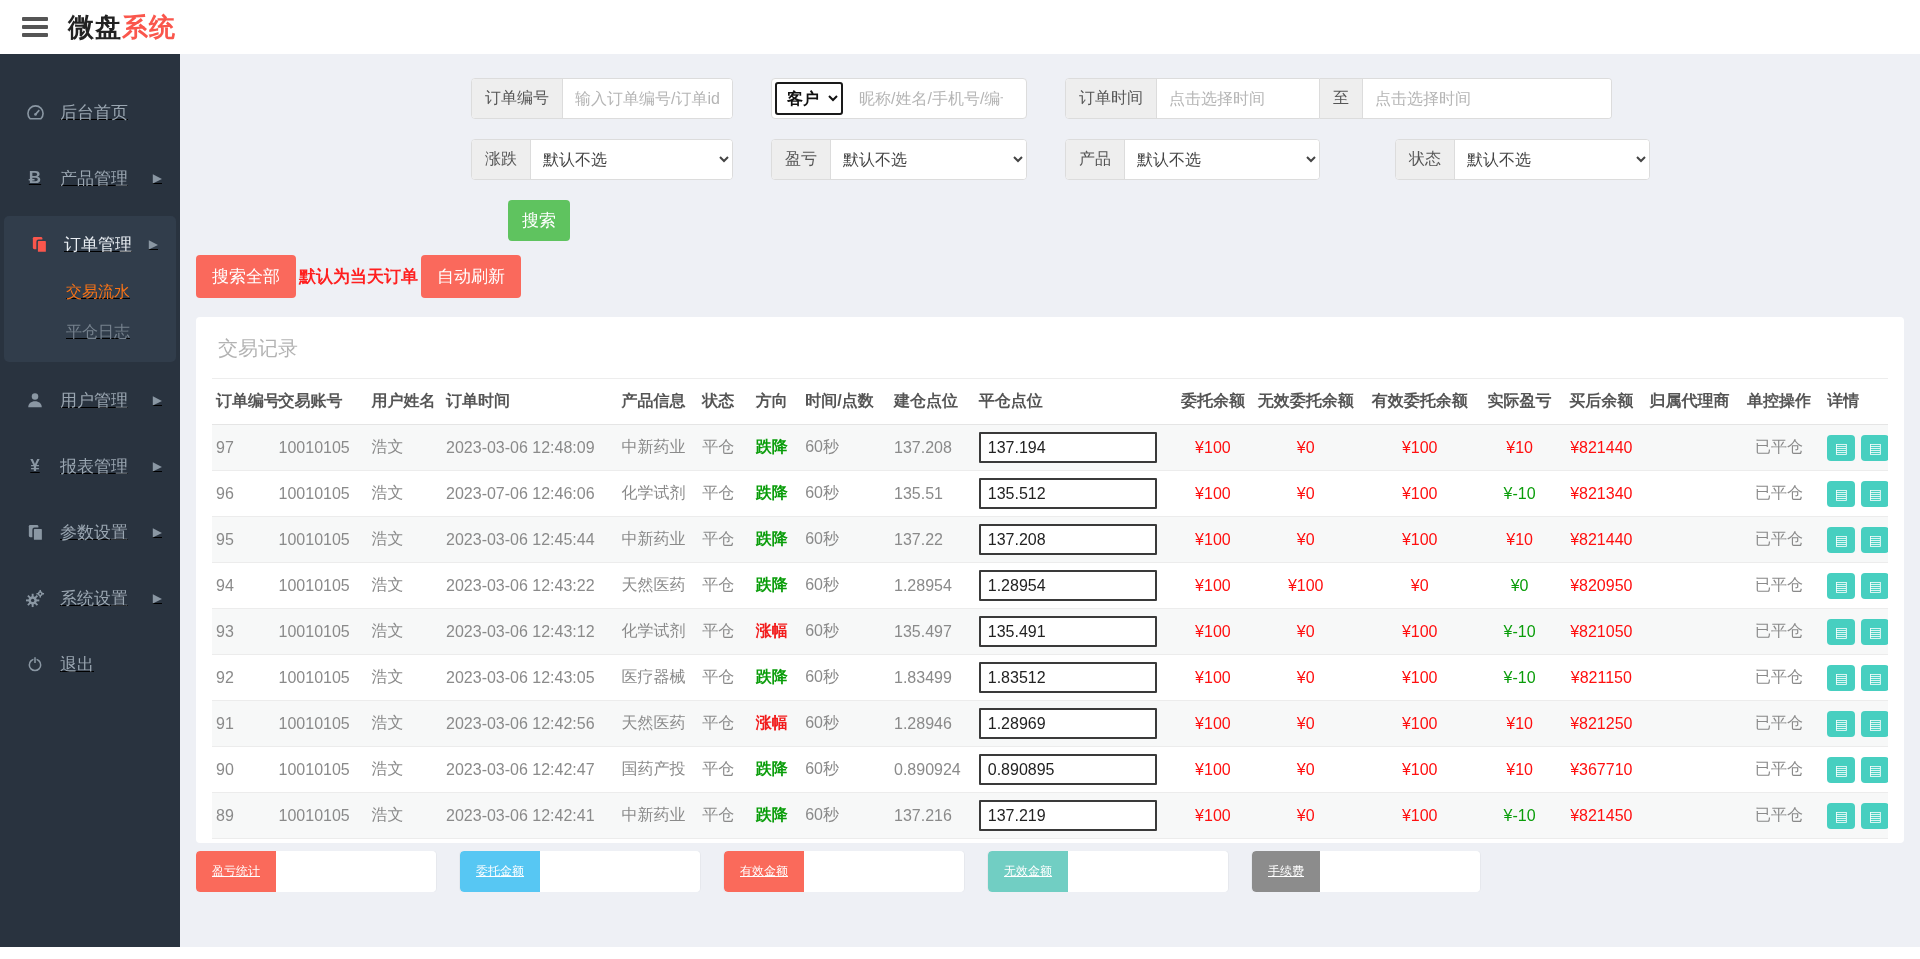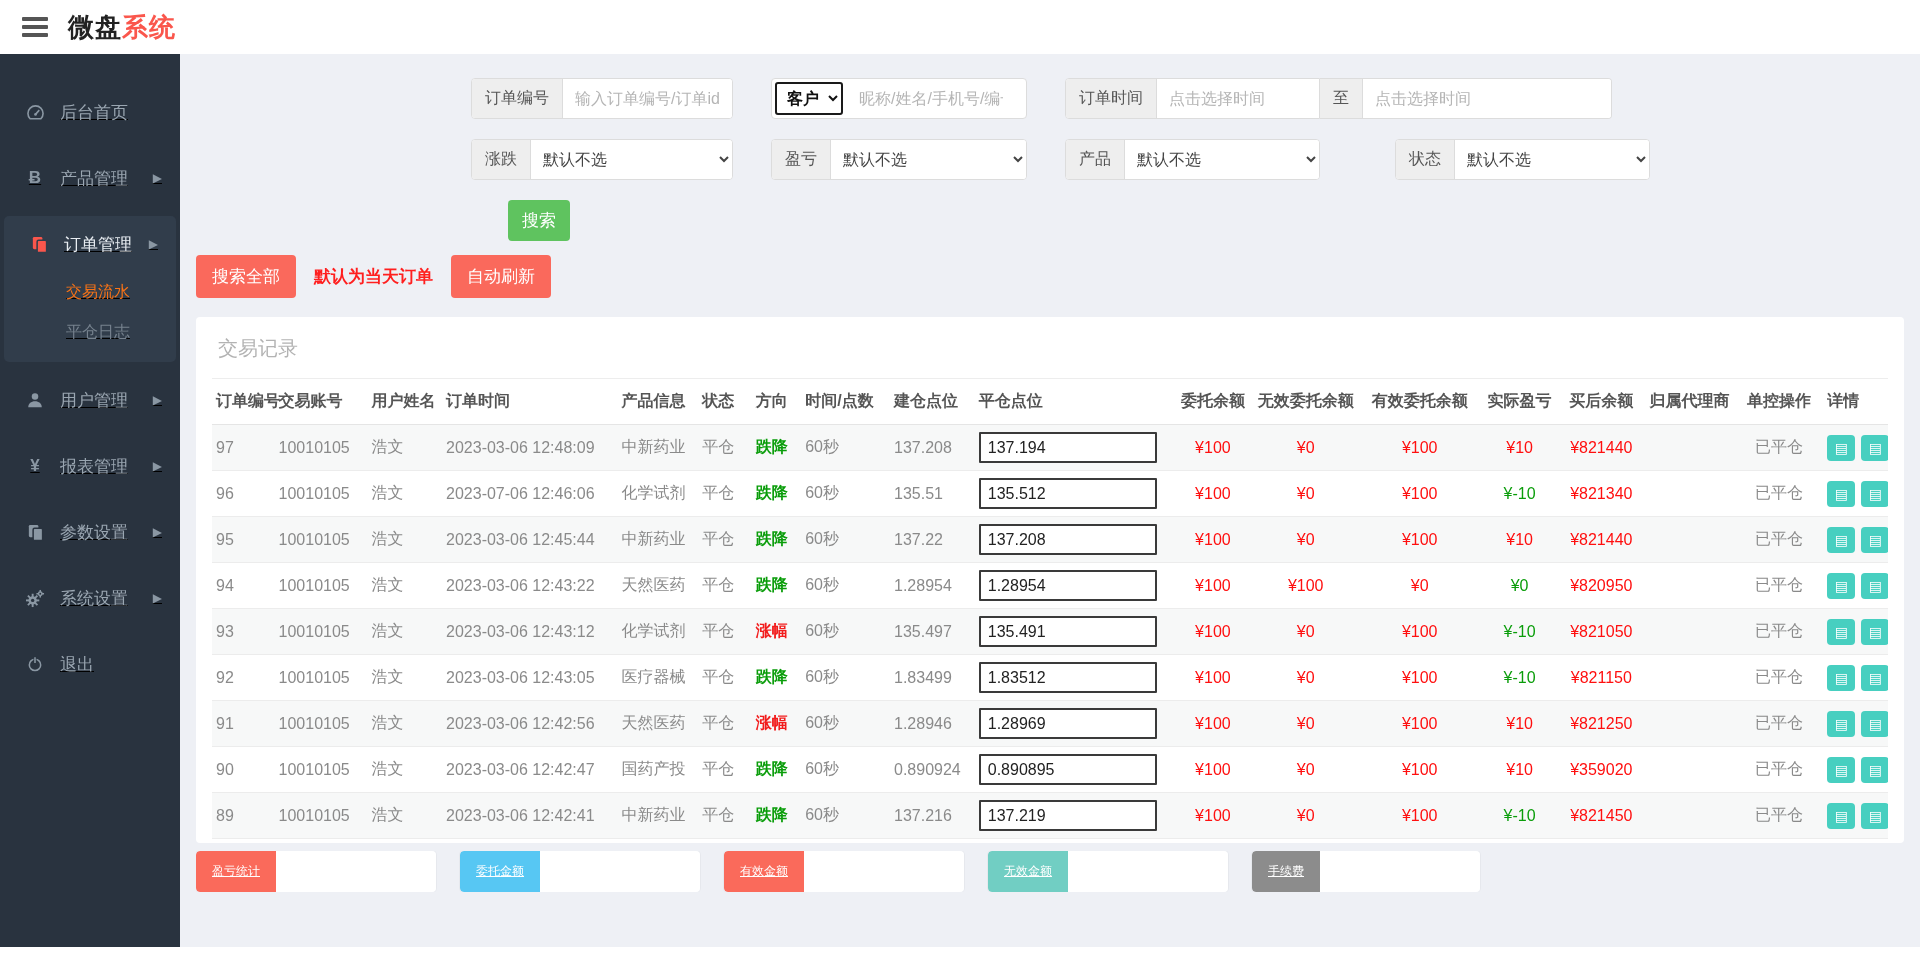--- a/index.html
+++ b/index.html
@@ -32,21 +32,21 @@
   .filters { padding-left:275px; }
   .f-row { display:flex; gap:38px; margin-bottom:20px; }
   .igroup { display:flex; align-items:stretch; height:41px; background:#fff; border:1px solid #dcdcdc; border-radius:4px; overflow:hidden; }
   .igroup .ilabel { background:#eeeeee; color:#555; font-size:16px; display:flex; align-items:center; padding:0 13px; border-right:1px solid #dcdcdc; white-space:nowrap; }
   .igroup input { border:none; outline:none; font-size:16px; color:#555; padding:0 12px; background:#fff; }
   .igroup input::placeholder { color:#b5b5b5; }
   .igroup select.flt { border:none; outline:none; font-size:16px; color:#444; padding:0 8px; background:#fff; }
   .cust-select { margin:3px 4px 3px 3px; border:2px solid #1a1a1a; border-radius:3px; font-size:16px; font-weight:bold; color:#111; padding:0 6px; background:#fff; outline:none; }
   .btn { border:none; border-radius:4px; color:#fff; font-size:17px; cursor:pointer; }
   .search-btn { background:#5fc35f; padding:9px 14px;margin-left:37px; }
-  .actions { margin-top:14px; display:flex; align-items:center; gap:18px; }
+  .actions { margin-top:14px; display:flex; align-items:center; gap:3px; }
   .red-btn { background:#fa695c; padding:10px 16px; }
   .today-note { color:#ff1f1f; font-weight:bold; font-size:17px; }
 
   
   .card { background:#fff; border-radius:4px; margin-top:19px; padding:14px 16px 4px; }
   .card-title { color:#b3b3b3; font-size:20px; padding:4px 6px 16px; }
   table { width:100%; border-collapse:collapse; table-layout:fixed; }
   th { text-align:left; font-size:16px; color:#555; font-weight:bold; padding:12px 4px; border-top:1px solid #ededed; border-bottom:1px solid #e5e5e5; white-space:nowrap; }
   td { font-size:16px; color:#8a8a8a; padding:0 4px; height:46px; border-bottom:1px solid #ececec; white-space:nowrap; overflow:hidden; }
   tbody tr:nth-child(odd) { background:#f7f8f8; }
@@ -421,21 +421,21 @@
               <td>国药产投</td>
               <td>平仓</td>
               <td class="dir-green">跌降</td>
               <td>60秒</td>
               <td>0.890924</td>
               <td><input class="close-input" value="0.890895" style=""></td>
               <td class="ctr m-red">¥100</td>
               <td class="ctr m-red">¥0</td>
               <td class="ctr m-red">¥100</td>
               <td class="ctr m-red">¥10</td>
-              <td class="ctr m-red">¥359020</td>
+              <td class="ctr m-red">¥367710</td>
               <td class="ctr"></td>
               <td class="ctr">已平仓</td>
               <td><button class="detail-btn">▤</button><button class="detail-btn">▤</button></td>
             </tr>
             <tr>
               <td>89</td>
               <td>10010105</td>
               <td>浩文</td>
               <td>2023-03-06 12:42:41</td>
               <td>中新药业</td>

